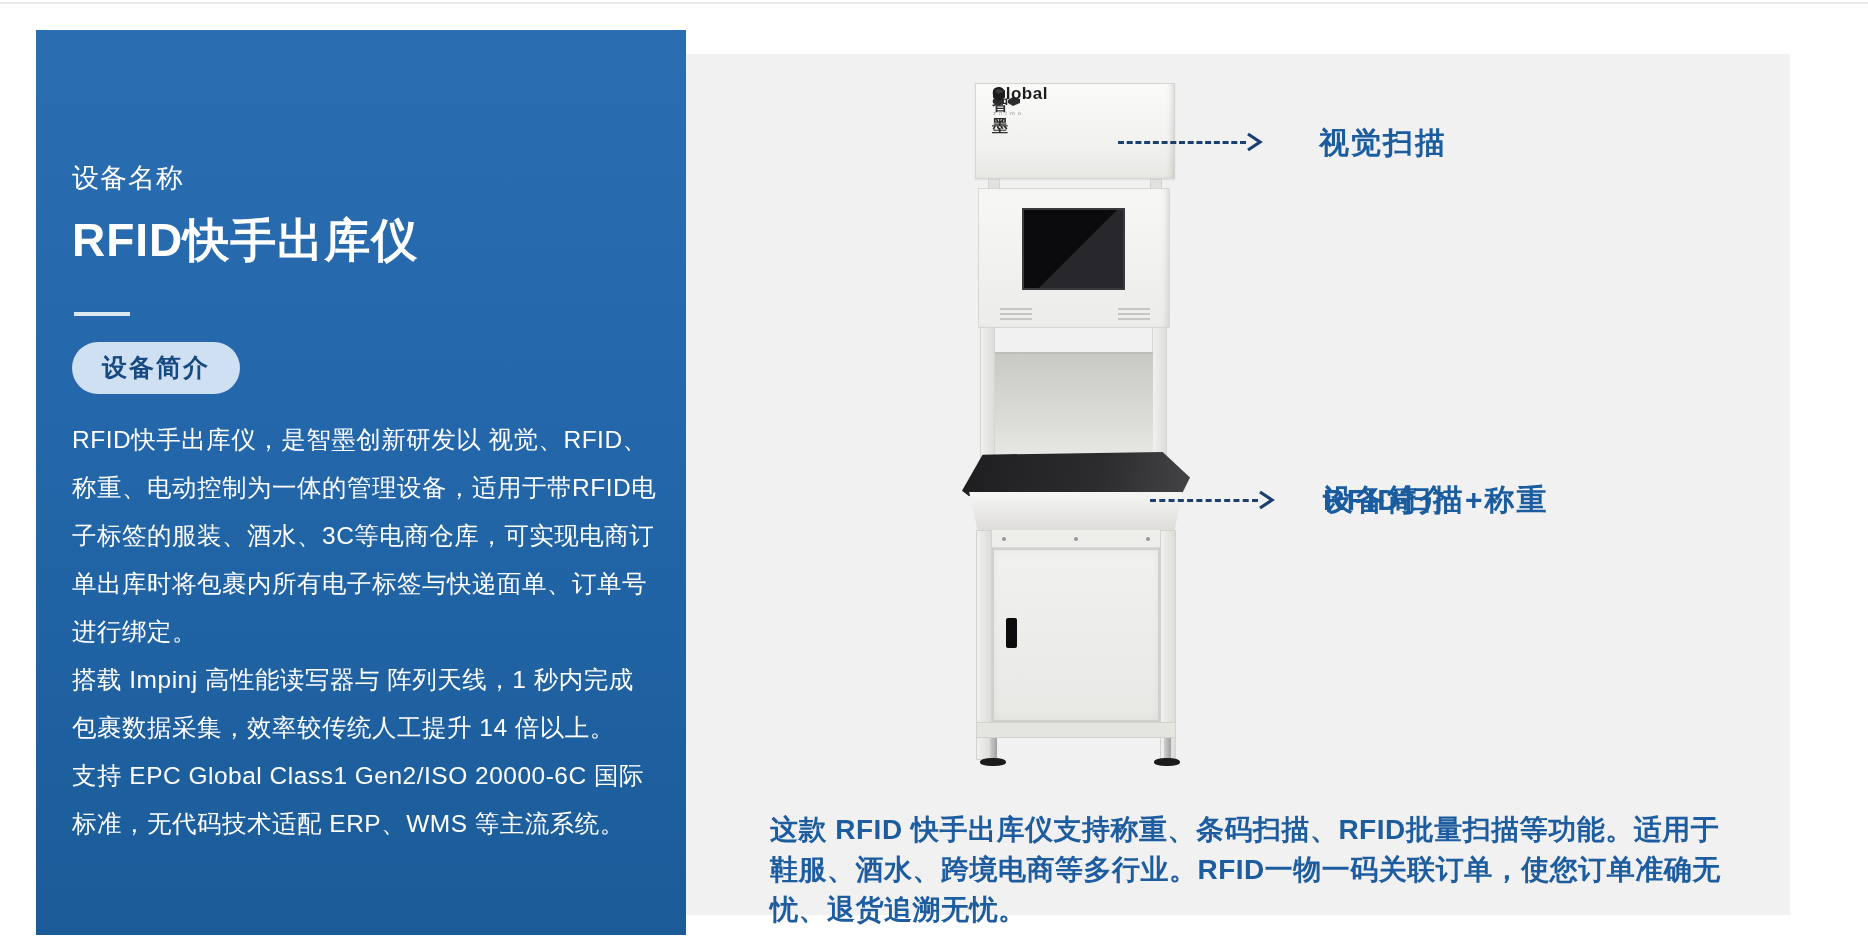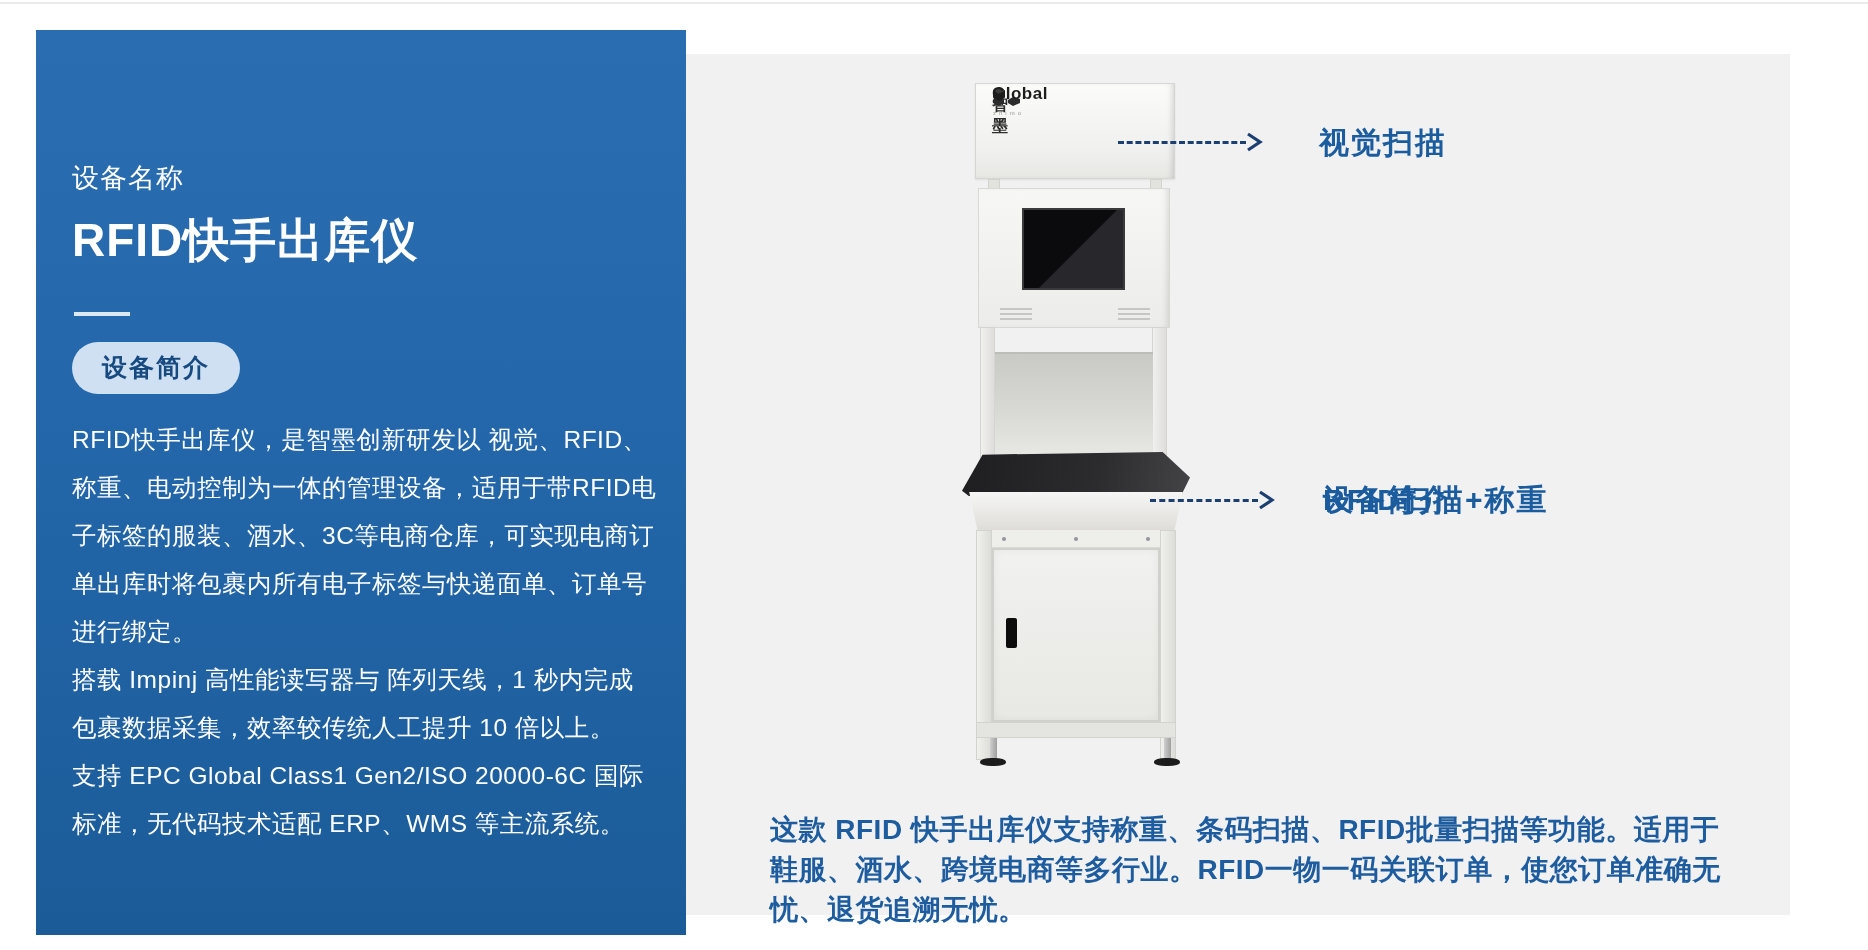--- a/index.html
+++ b/index.html
@@ -123,21 +123,21 @@
 <div class="page">
   <div class="top-rule"></div>
 
   <aside class="blue-panel">
     <div class="device-label">设备名称</div>
     <h1 class="device-name">RFID快手出库仪</h1>
     <div class="divider"></div>
     <div class="pill">设备简介</div>
     <div class="paras">
       <p>RFID快手出库仪，是智墨创新研发以 视觉、RFID、称重、电动控制为一体的管理设备，适用于带RFID电子标签的服装、酒水、3C等电商仓库，可实现电商订单出库时将包裹内所有电子标签与快递面单、订单号进行绑定。</p>
-      <p>搭载 Impinj 高性能读写器与 阵列天线，1 秒内完成包裹数据采集，效率较传统人工提升 10 倍以上。</p>
+      <p>搭载 Impinj 高性能读写器与 阵列天线，1 秒内完成包裹数据采集，效率较传统人工提升 14 倍以上。</p>
       <p>支持 EPC Global Class1 Gen2/ISO 20000-6C 国际标准，无代码技术适配 ERP、WMS 等主流系统。</p>
     </div>
   </aside>
 
   <section class="stage">
 
     <div class="m-header">
       <div class="logo-row">
         <div class="logo-left">
           <svg width="30" height="14" viewBox="0 0 30 14">

